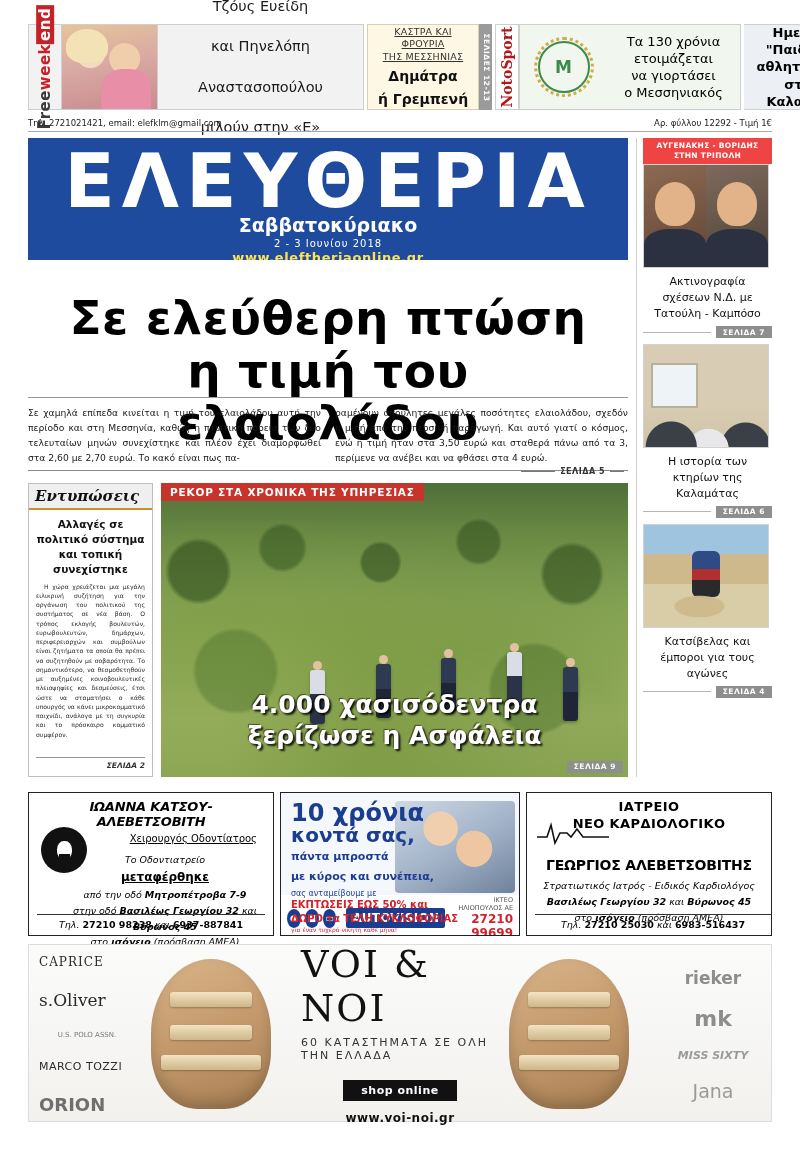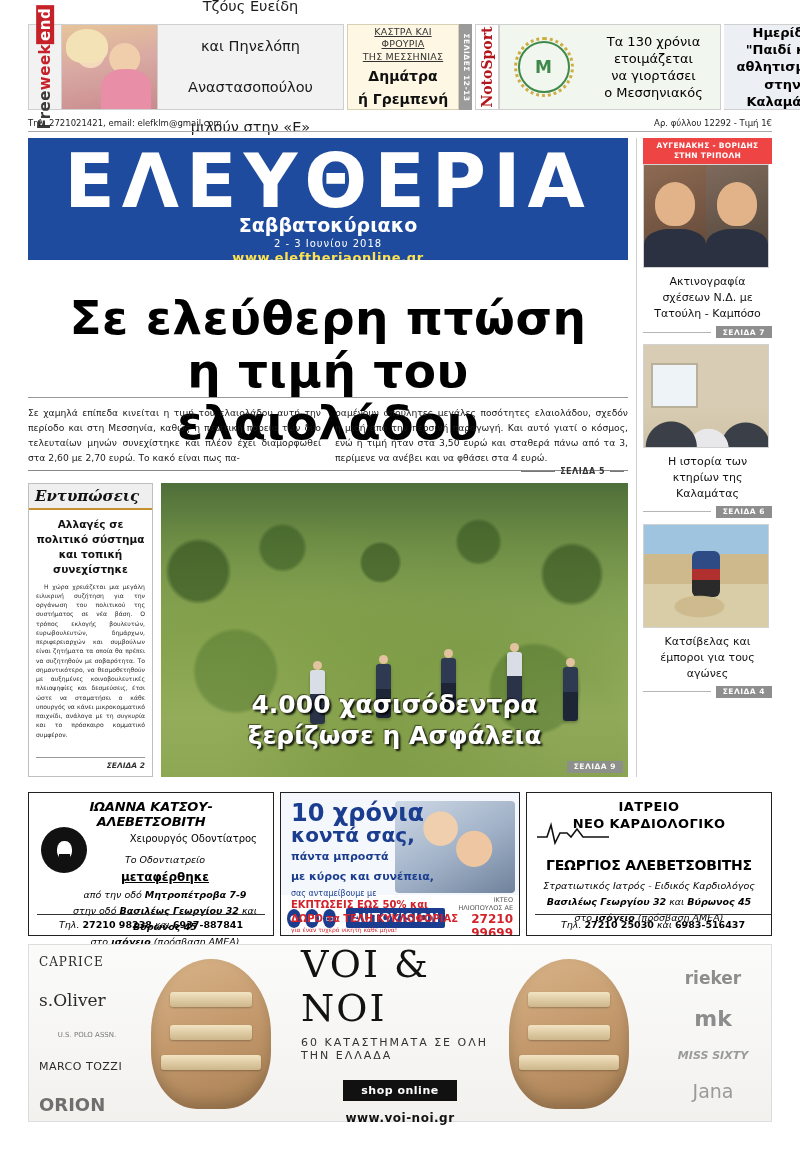--- a/index.html
+++ b/index.html
@@ -44,21 +44,21 @@
   }
   .celeb-photo::after {
     content:""; position:absolute; right:6px; bottom:0; width:50px; height:40px;
     border-radius: 45% 45% 0 0; background:#e88fa7;
   }
   .promo-text {
     background:#f2f2f2; border:1px solid #cfcfcf; border-left:none;
     display:flex; flex-direction:column; align-items:center; justify-content:center;
     text-align:center; line-height:1.32; padding: 4px 8px;
   }
-  .promo-text.a { width: 186px; font-size: 14.5px; color:#1b1b1b;gap:21px; }
+  .promo-text.a { width: 206px; font-size: 14.5px; color:#1b1b1b;gap:21px; }
   .promo-text.castle {
     width: 112px; background:#fdf7e3; border:1px solid #d8d0b2; font-size: 11px;
   }
   .castle-top { text-decoration: underline; font-size: 9.5px; letter-spacing:.2px; color:#333; }
   .castle-main { font-weight: bold; font-size: 14px; margin-top: 4px; color:#101010; }
   .sel-rot {
     width: 13px; background:#9a9a9a; color:#fff; font-size: 7.5px; font-weight:bold;
     display:flex; align-items:center; justify-content:center; letter-spacing:.5px;
   }
   .sel-rot span { transform: rotate(90deg); white-space: nowrap; }
@@ -251,21 +251,21 @@
     text-align:center; font-size: 11px; line-height:1.45; color:#111; padding: 6px 2px 4px;
   }
   .rail-sel { text-align:right; display:flex; align-items:center; gap:5px; justify-content:flex-end; }
   .rail-sel::before { content:""; flex:1; height:1px; background:#b5b5b5; }
 
   
   .adrow { position:absolute; left:28px; top:792px; width:744px; height:144px; display:flex; gap:6px; }
   .ad { border: 1.5px solid #222; background:#fff; position:relative; }
   .ad.dent { width: 246px; padding: 6px 8px; }
   .dent-name { text-align:center; font-weight:bold; font-style:italic; font-size: 13px; letter-spacing:-.2px; }
-  .dent-sub { text-align:right; font-size: 10px; margin-top: 4px; padding-right: 8px; }
+  .dent-sub { text-align:right; font-size: 10px; margin-top: 4px; padding-right: 8px; text-decoration: underline; }
   .dent-circle {
     position:absolute; left:12px; top:34px; width:46px; height:46px; border-radius:50%;
     background:#111; display:flex; align-items:center; justify-content:center;
   }
   .tooth { width: 15px; height: 18px; background:#fff; border-radius: 46% 46% 42% 42%; position:relative; }
   .tooth::after {
     content:""; position:absolute; left:2px; bottom:-1px; width:11px; height:6px;
     background:#111; border-radius:0 0 50% 50%;
   }
   .dent-body { text-align:center; font-size: 9.5px; line-height: 1.65; margin-top: 8px; padding-left: 28px; }
@@ -457,20 +457,21 @@
   <div class="mid">
 
     <div class="opcol">
       <div class="op-head">Εντυπώσεις</div>
       <div class="op-title">Αλλαγές σε πολιτικό σύστημα και τοπική συνεχίστηκε</div>
       <div class="op-body">Η χώρα χρειάζεται μια μεγάλη ειλικρινή συζήτηση για την οργάνωση του πολιτικού της συστήματος σε νέα βάση. Ο τρόπος εκλογής βουλευτών, ευρωβουλευτών, δημάρχων, περιφερειαρχών και συμβούλων είναι ζητήματα τα οποία θα πρέπει να συζητηθούν με σοβαρότητα. Το σημαντικότερο, να θεσμοθετηθούν με αυξημένες κοινοβουλευτικές πλειοψηφίες και δεσμεύσεις, έτσι ώστε να σταματήσει ο κάθε υπουργός να κάνει μικροκομματικό παιχνίδι, ανάλογα με τη συγκυρία και το πρόσκαιρο κομματικό συμφέρον.</div>
       <div class="op-foot">ΣΕΛΙΔΑ 2</div>
     </div>
 
     <div class="photo-main">
+      <div class="pm-banner">ΡΕΚΟΡ ΣΤΑ ΧΡΟΝΙΚΑ ΤΗΣ ΥΠΗΡΕΣΙΑΣ</div>
       <div class="pm-trees"></div>
       <div class="pm-figure vest" style="left:32%"></div>
       <div class="pm-figure" style="left:46%; bottom:20%"></div>
       <div class="pm-figure" style="left:60%; bottom:22%"></div>
       <div class="pm-figure vest" style="left:74%; bottom:24%"></div>
       <div class="pm-figure" style="left:86%; bottom:19%"></div>
       <div class="pm-caption">
         <div>4.000 χασισόδεντρα</div>
         <div>ξερίζωσε η Ασφάλεια</div>
       </div>

